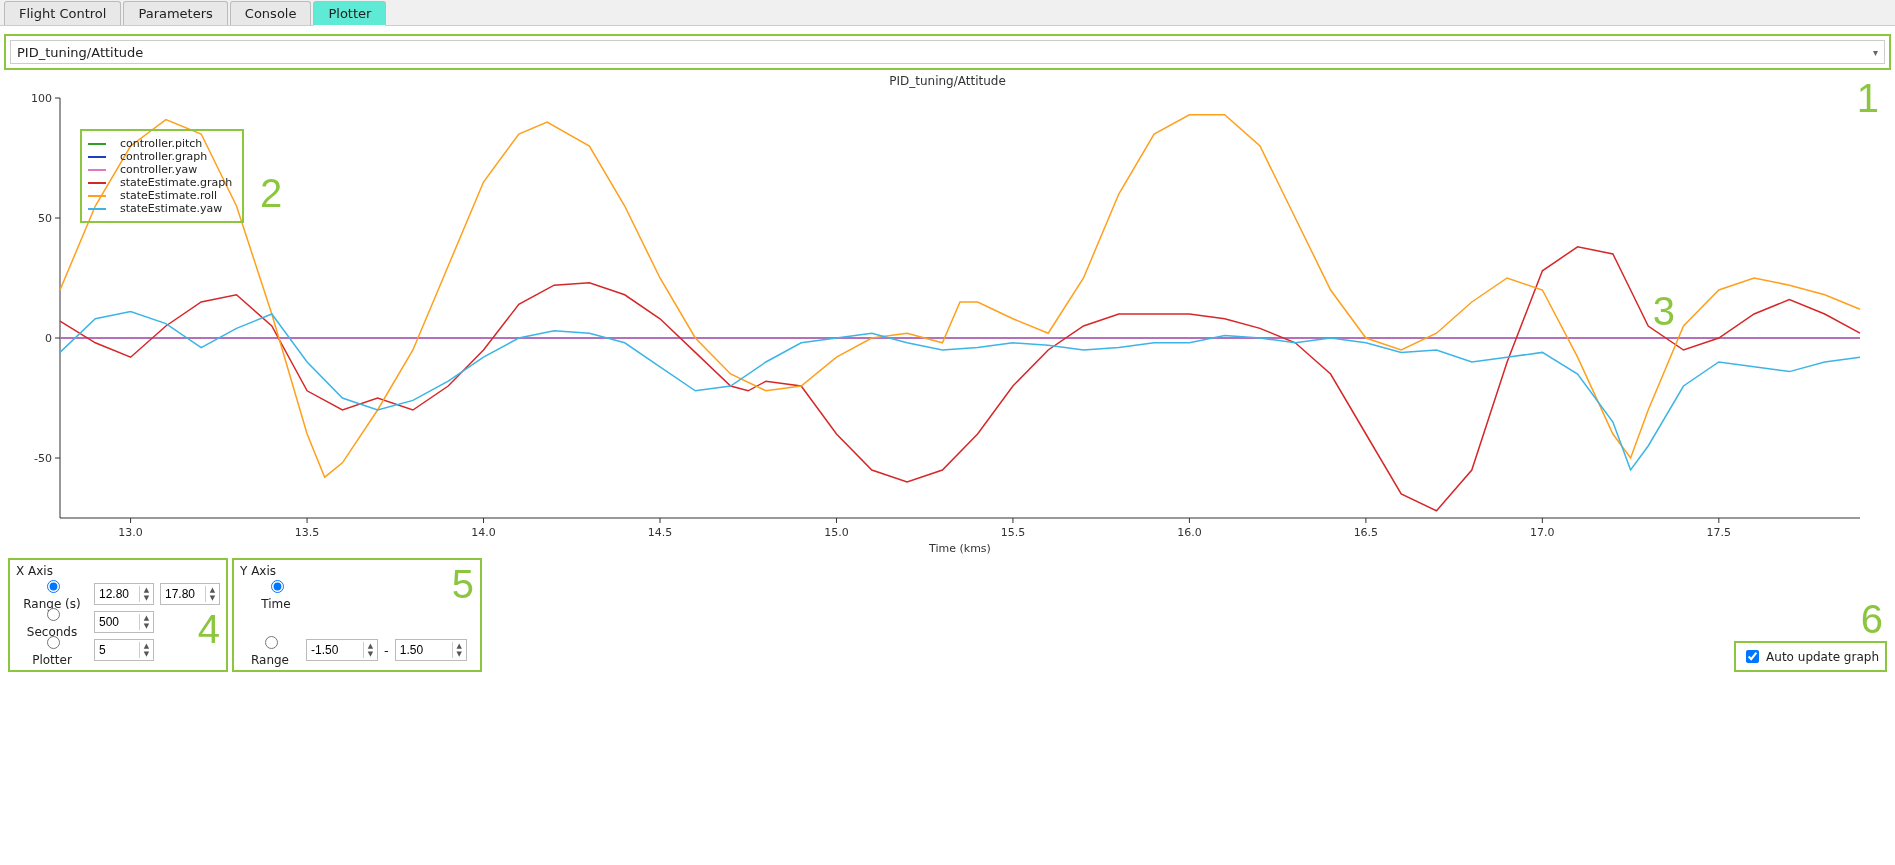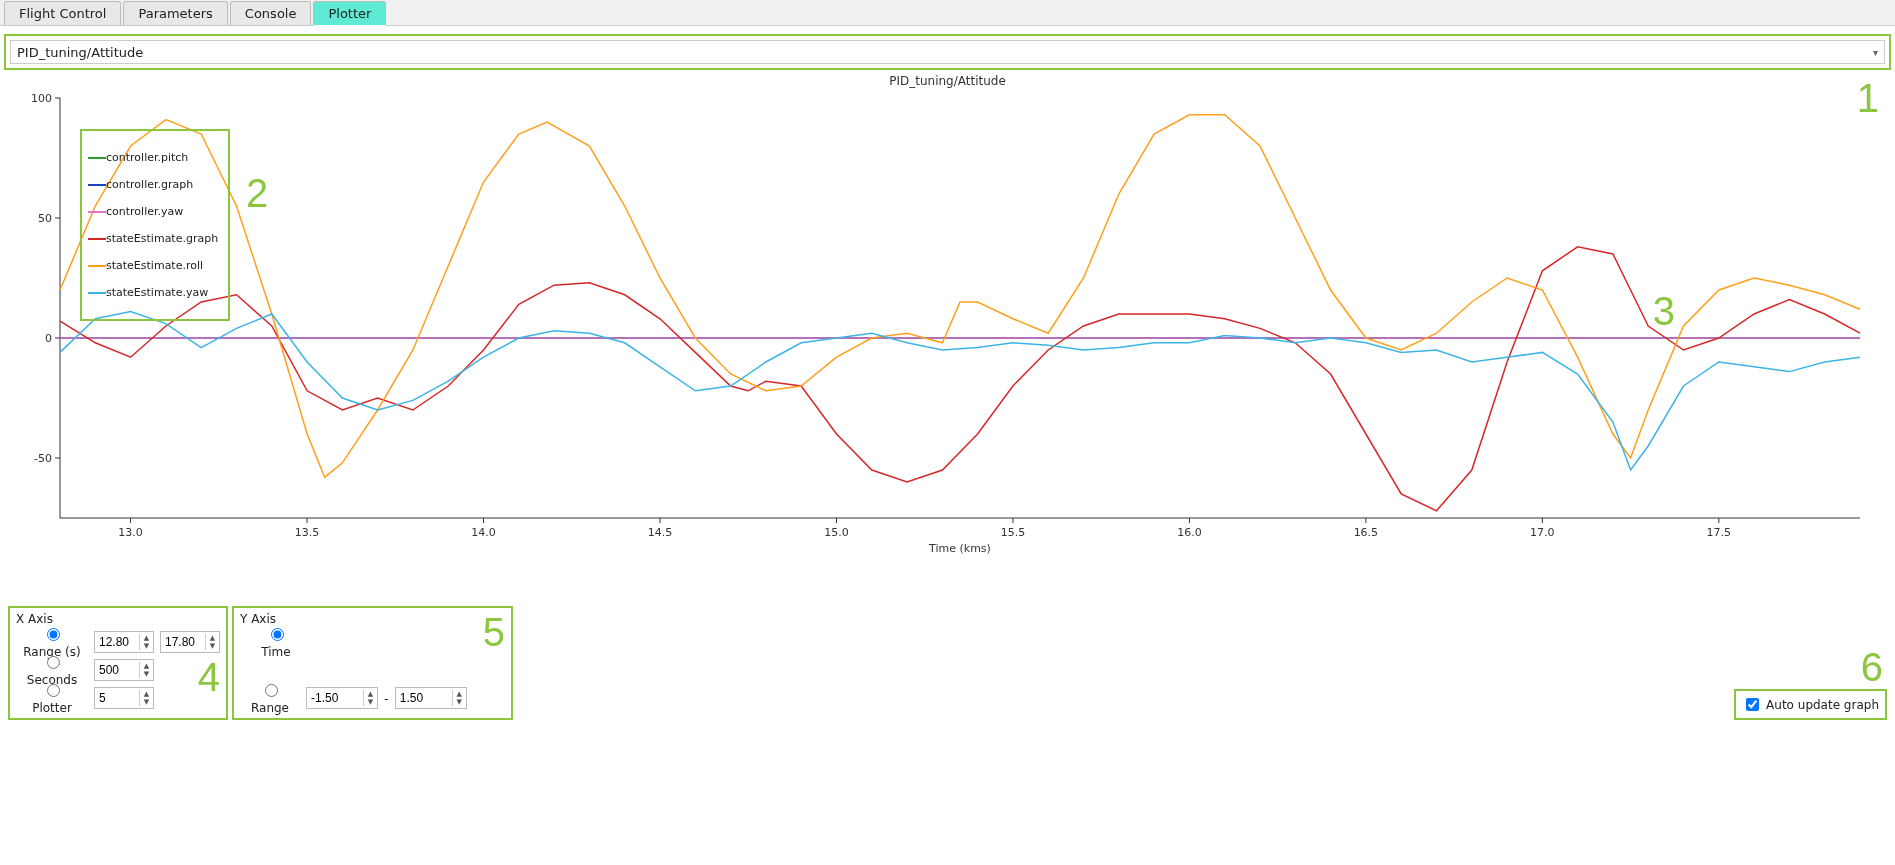--- a/index.html
+++ b/index.html
@@ -77,33 +77,32 @@
   }
   .legend-box {
     position: absolute;
     left: 70px;
     top: 55px;
     border: 2px solid #8cc63f;
     padding: 6px 10px 6px 6px;
     font-size: 11px;
     background: rgba(255,255,255,0.0);
   }
-  .legend-row { display: flex; align-items: center; gap: 0; margin: 14px 0; }
+  .legend-row { display: flex; align-items: center; gap: 14px; margin: 0 0; }
   .legend-swatch { width: 18px; height: 2px; display: inline-block; }
   .bottom-controls {
     display: flex;
     align-items: flex-start;
     padding: 0 8px 8px 8px;
   }
   .control-group {
     border: 2px solid #8cc63f;
     padding: 4px 6px;
     margin-right: 4px;
     position: relative;
-    margin-top: 48px;
   }
   .control-group h4 {
     margin: 0 0 4px 0;
     font-weight: normal;
     font-size: 12px;
   }
   .ctrl-row { display: flex; align-items: center; gap: 6px; margin: 4px 0; height: 24px; }
   .ctrl-row label { display: flex; align-items: center; gap: 4px; font-size: 12px; min-width: 72px; flex-direction: column; }
   .spin {
     display: inline-flex;
@@ -283,21 +282,21 @@
           <input value="5" style="">
           <span class="arrows">
             <span>▲</span>
             <span>▼</span>
           </span>
         </span>
     </div>
     <div class="annot" style="right:6px; bottom:18px;">4</div>
   </div>
 
-  <div class="control-group" style="width:281px">
+  <div class="control-group" style="width:250px">
     <h4>Y Axis</h4>
     <div class="ctrl-row">
       <label>
           <input type="radio" name="ymode" checked="" style=""> 
           <span>Time</span>
         </label>
     </div>
     <div class="ctrl-row" style="height:24px"></div>
     <div class="ctrl-row">
       <label style="min-width:60px">

